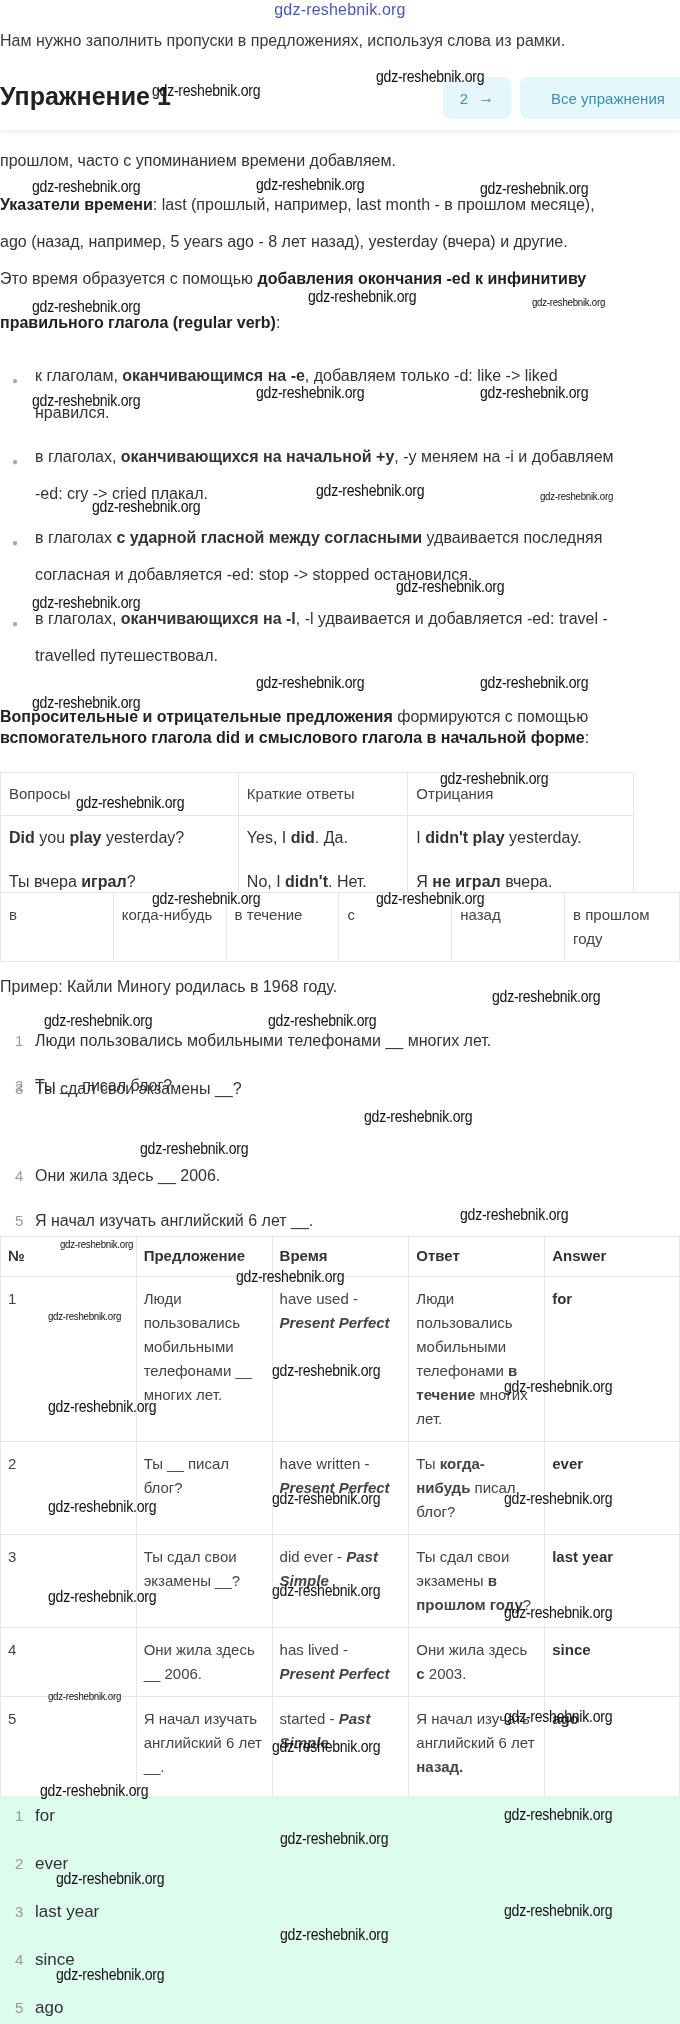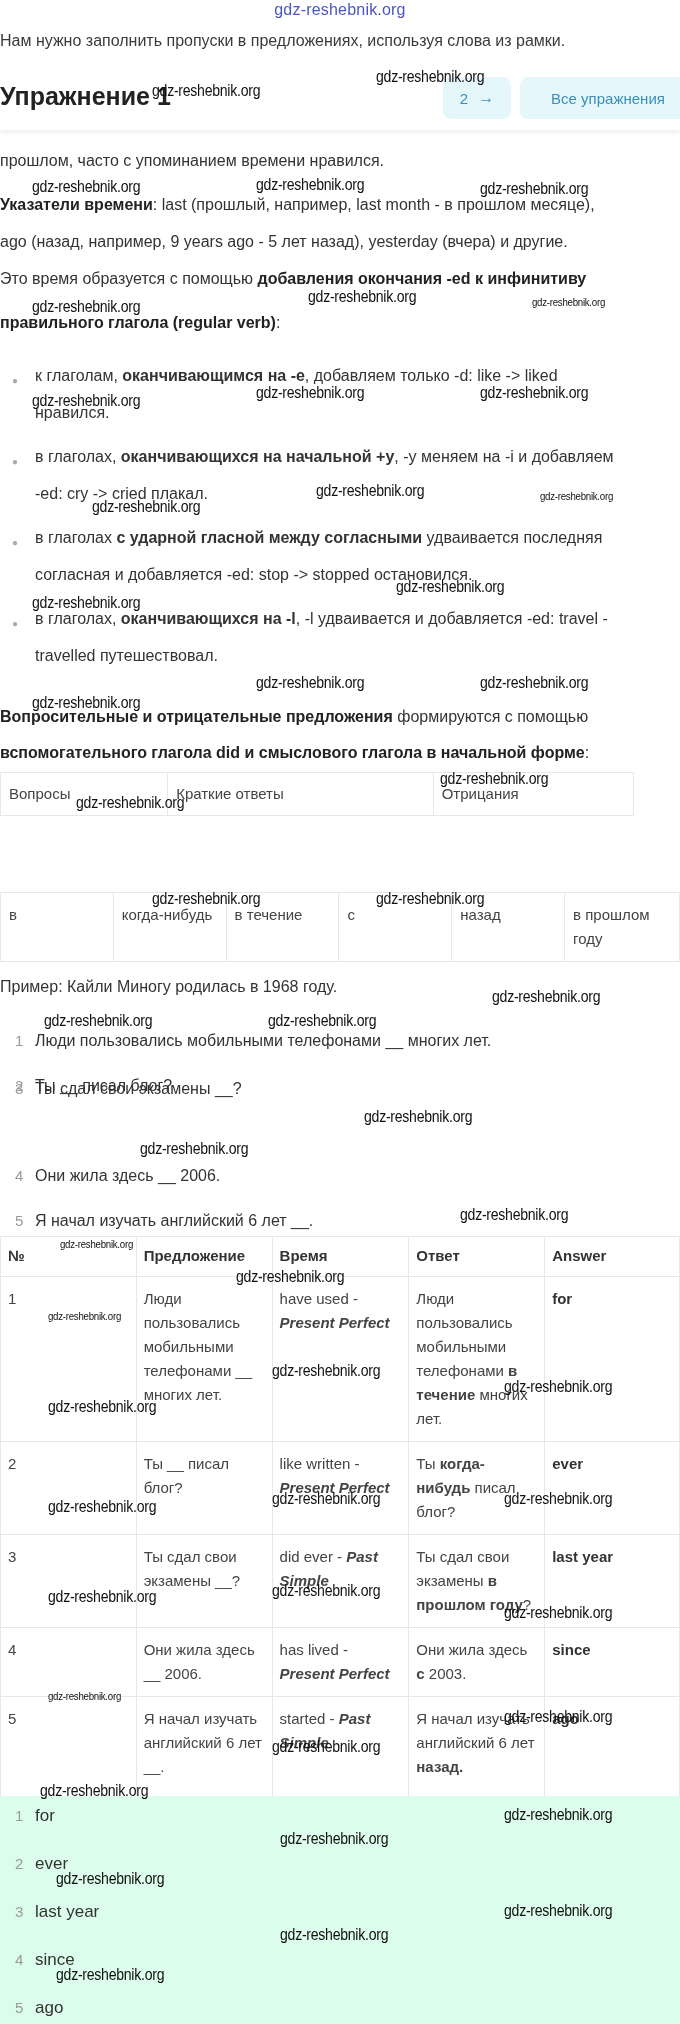--- a/index.html
+++ b/index.html
@@ -77,23 +77,23 @@
 
 <div class="header">
   <div class="title">Упражнение 1</div>
   <div class="btn btn-next">
     <span>2</span>
     <span class="arrow">→</span>
   </div>
   <div class="btn btn-all">Все упражнения</div>
 </div>
 
-<div class="p" style="top:150px">прошлом, часто с упоминанием времени нравился.</div>
+<div class="p" style="top:150px">прошлом, часто с упоминанием времени добавляем.</div>
 <div class="p" style="top:194px"><b>Указатели времени</b><span>: last (прошлый, например, last month - в прошлом месяце),</span></div>
-<div class="p" style="top:231px">ago (назад, например, 9 years ago - 5 лет назад), yesterday (вчера) и другие.</div>
+<div class="p" style="top:231px">ago (назад, например, 5 years ago - 8 лет назад), yesterday (вчера) и другие.</div>
 <div class="p" style="top:268px"><span>Это время образуется с помощью </span><b>добавления окончания -ed к инфинитиву</b></div>
 <div class="p" style="top:312px"><b>правильного глагола (regular verb)</b><span>:</span></div>
 
 <div>
   <div>
     <span class="bullet" style="top:375px">●</span>
     <div class="bl" style="top:367px"><span>к глаголам, </span><b>оканчивающимся на -e</b><span>, добавляем только -d: like -&gt; liked</span></div>
     <div class="bl" style="top:404px">нравился.</div>
   </div>
   <div>
@@ -107,28 +107,33 @@
     <div class="bl" style="top:566px">согласная и добавляется -ed: stop -&gt; stopped остановился.</div>
   </div>
   <div>
     <span class="bullet" style="top:618px">●</span>
     <div class="bl" style="top:610px"><span>в глаголах, </span><b>оканчивающихся на -l</b><span>, -l удваивается и добавляется -ed: travel -</span></div>
     <div class="bl" style="top:647px">travelled путешествовал.</div>
   </div>
 </div>
 
 <div class="p" style="top:706px"><b>Вопросительные и отрицательные предложения</b><span> формируются с помощью</span></div>
-<div class="p" style="top:742px"><b>вспомогательного глагола did и смыслового глагола в начальной форме</b><span>:</span></div>
+<div class="p" style="top:727px"><b>вспомогательного глагола did и смыслового глагола в начальной форме</b><span>:</span></div>
 
 <table class="t1">
   <tbody>
       <tr class="hdr">
     <td>Вопросы</td>
     <td>Краткие ответы</td>
     <td>Отрицания</td>
+  </tr>
+  <tr class="body">
+    <td><b>Did</b> you <b>play</b> yesterday?<br>Ты вчера <b>играл</b>?</td>
+    <td>Yes, I <b>did</b>. Да.<br>No, I <b>didn't</b>. Нет.</td>
+    <td>I <b>didn't play</b> yesterday.<br>Я <b>не играл</b> вчера.</td>
   </tr>
 </tbody>
   </table>
 
 <table class="t2">
   <tbody>
       <tr>
     <td style="width:113px">в</td>
     <td style="width:113px">когда-нибудь</td>
     <td style="width:113px">в течение</td>
@@ -161,21 +166,21 @@
   <tr style="height:162px">
     <td>1</td>
     <td>Люди пользовались мобильными телефонами __ многих лет.</td>
     <td><span>have used - </span><b><i>Present Perfect</i></b></td>
     <td><span>Люди пользовались мобильными телефонами </span><b>в течение</b><span> многих лет.</span></td>
     <td class="ans">for</td>
   </tr>
   <tr style="height:89px">
     <td>2</td>
     <td>Ты __ писал блог?</td>
-    <td><span>like written - </span><b><i>Present Perfect</i></b></td>
+    <td><span>have written - </span><b><i>Present Perfect</i></b></td>
     <td><span>Ты </span><b>когда-нибудь</b><span> писал блог?</span></td>
     <td class="ans">ever</td>
   </tr>
   <tr style="height:89px">
     <td>3</td>
     <td>Ты сдал свои экзамены __?</td>
     <td><span>did ever - </span><b><i>Past Simple</i></b></td>
     <td><span>Ты сдал свои экзамены </span><b>в прошлом году</b><span>?</span></td>
     <td class="ans">last year</td>
   </tr>

